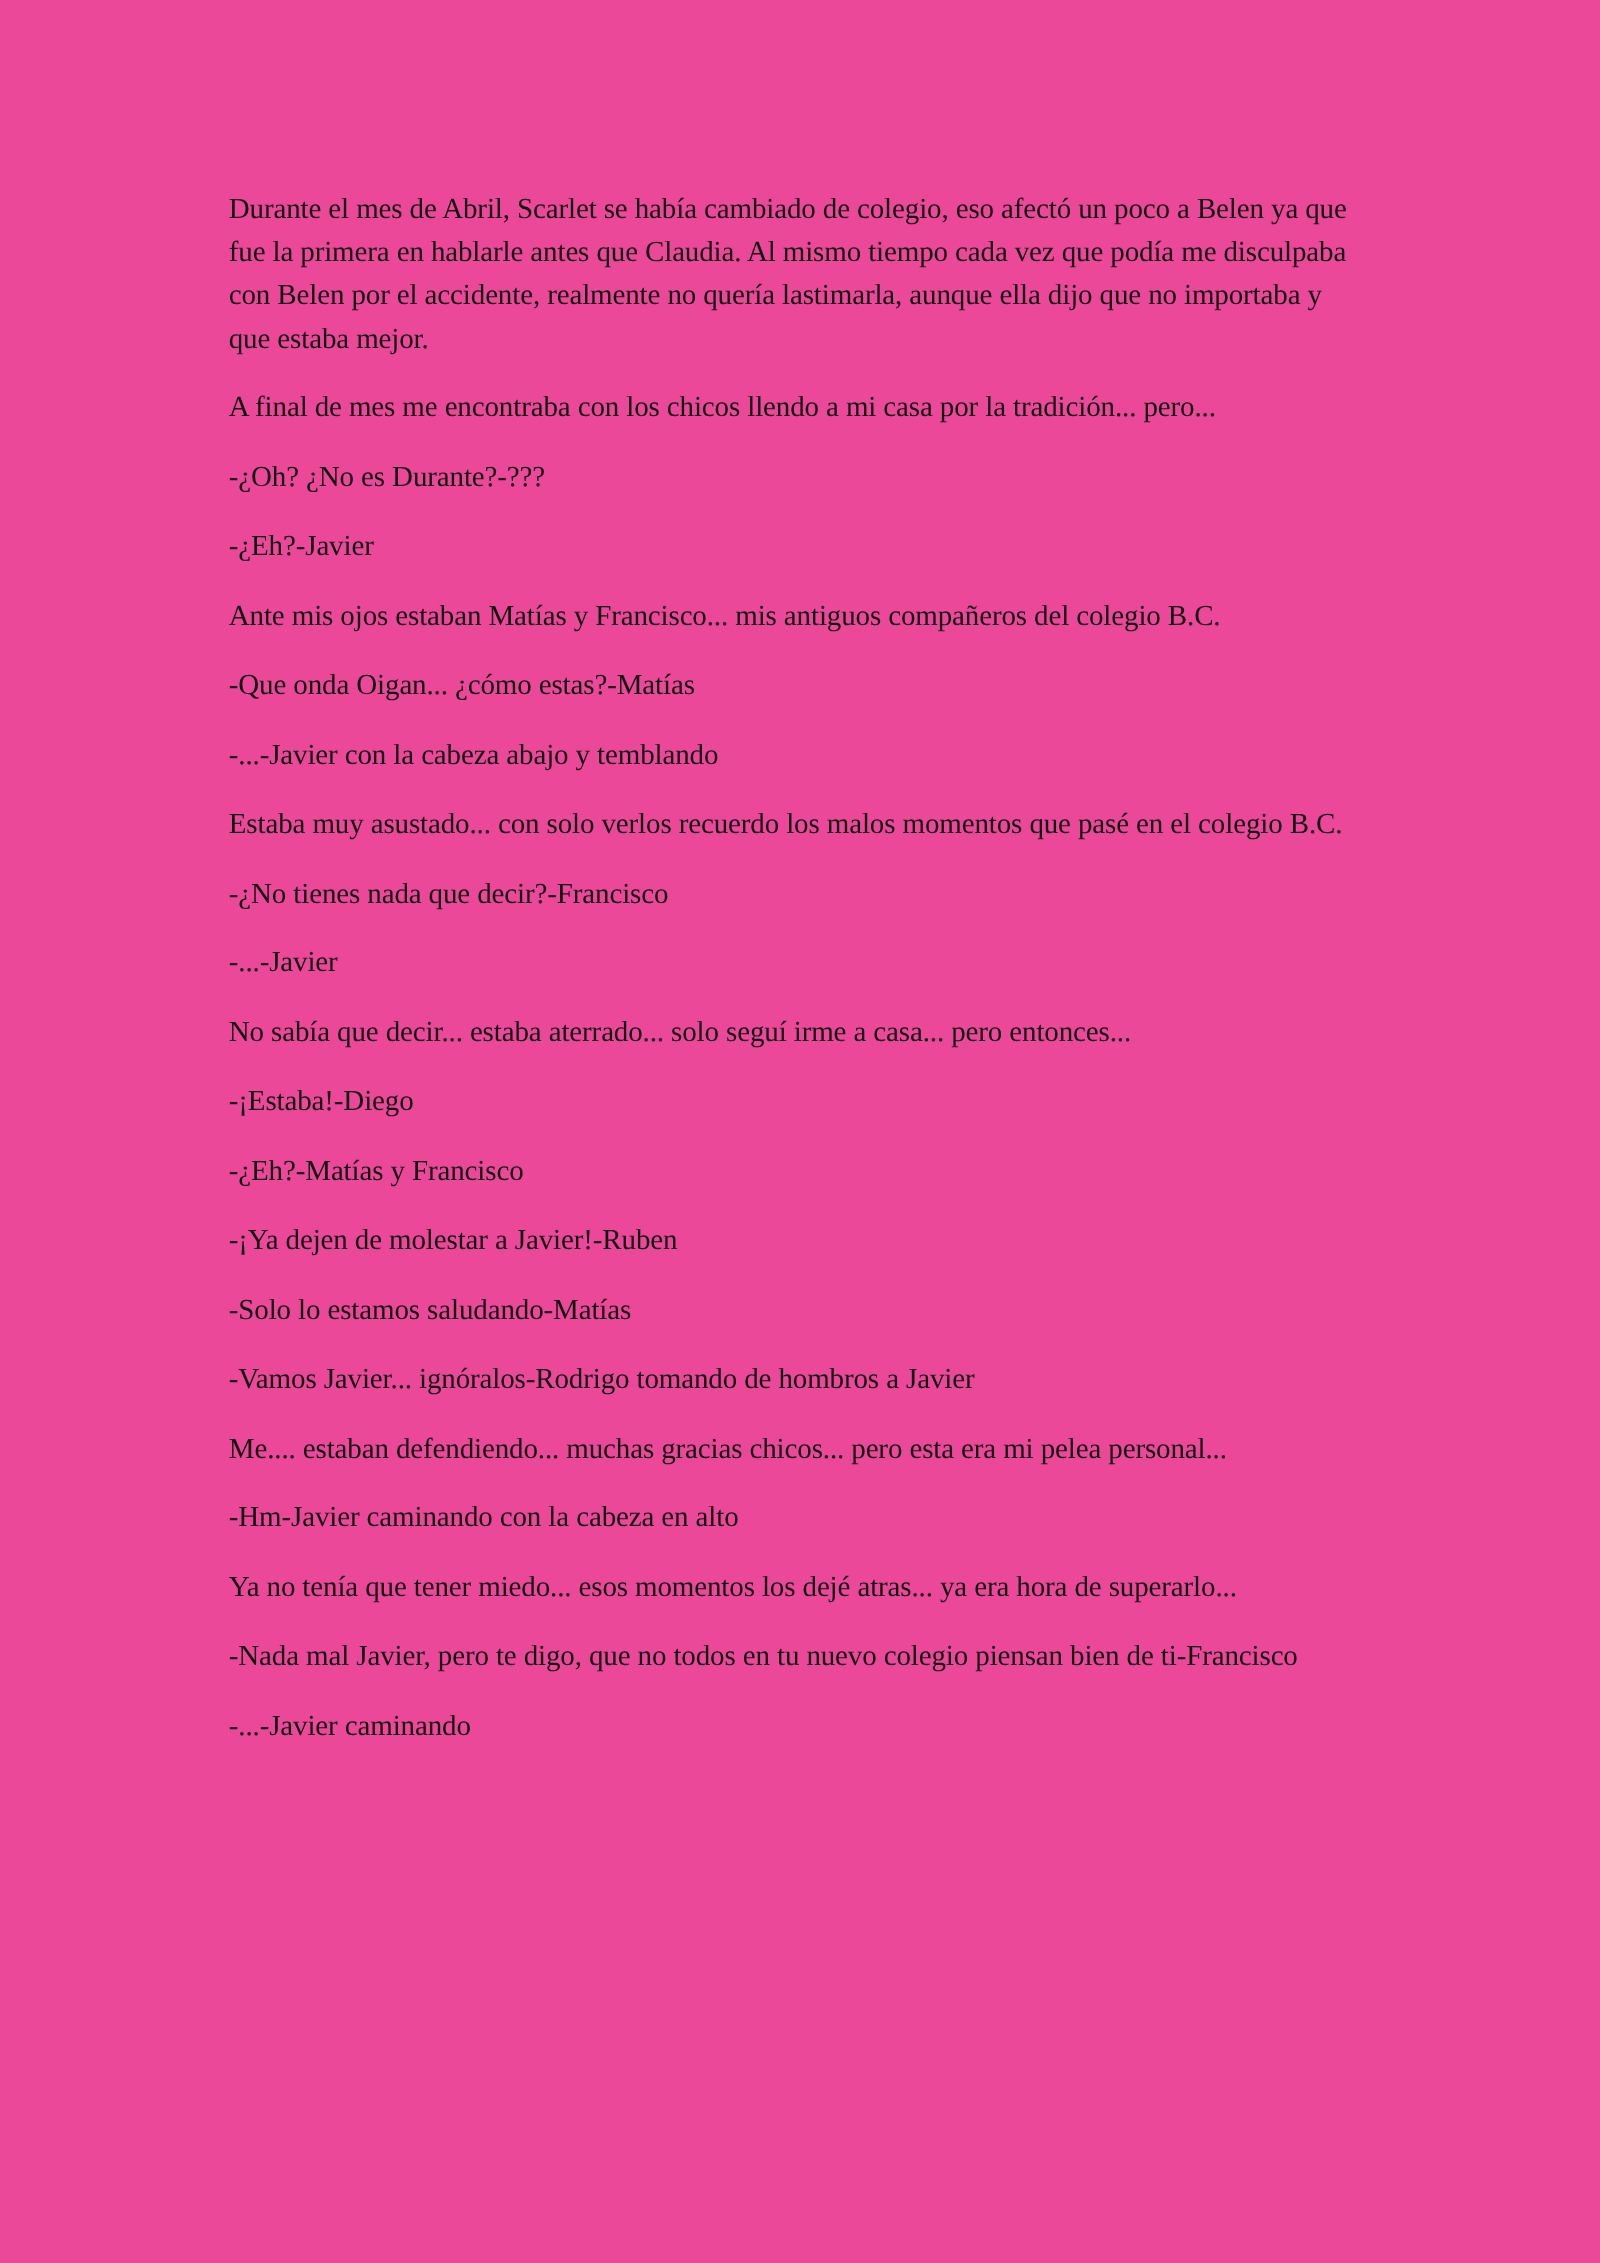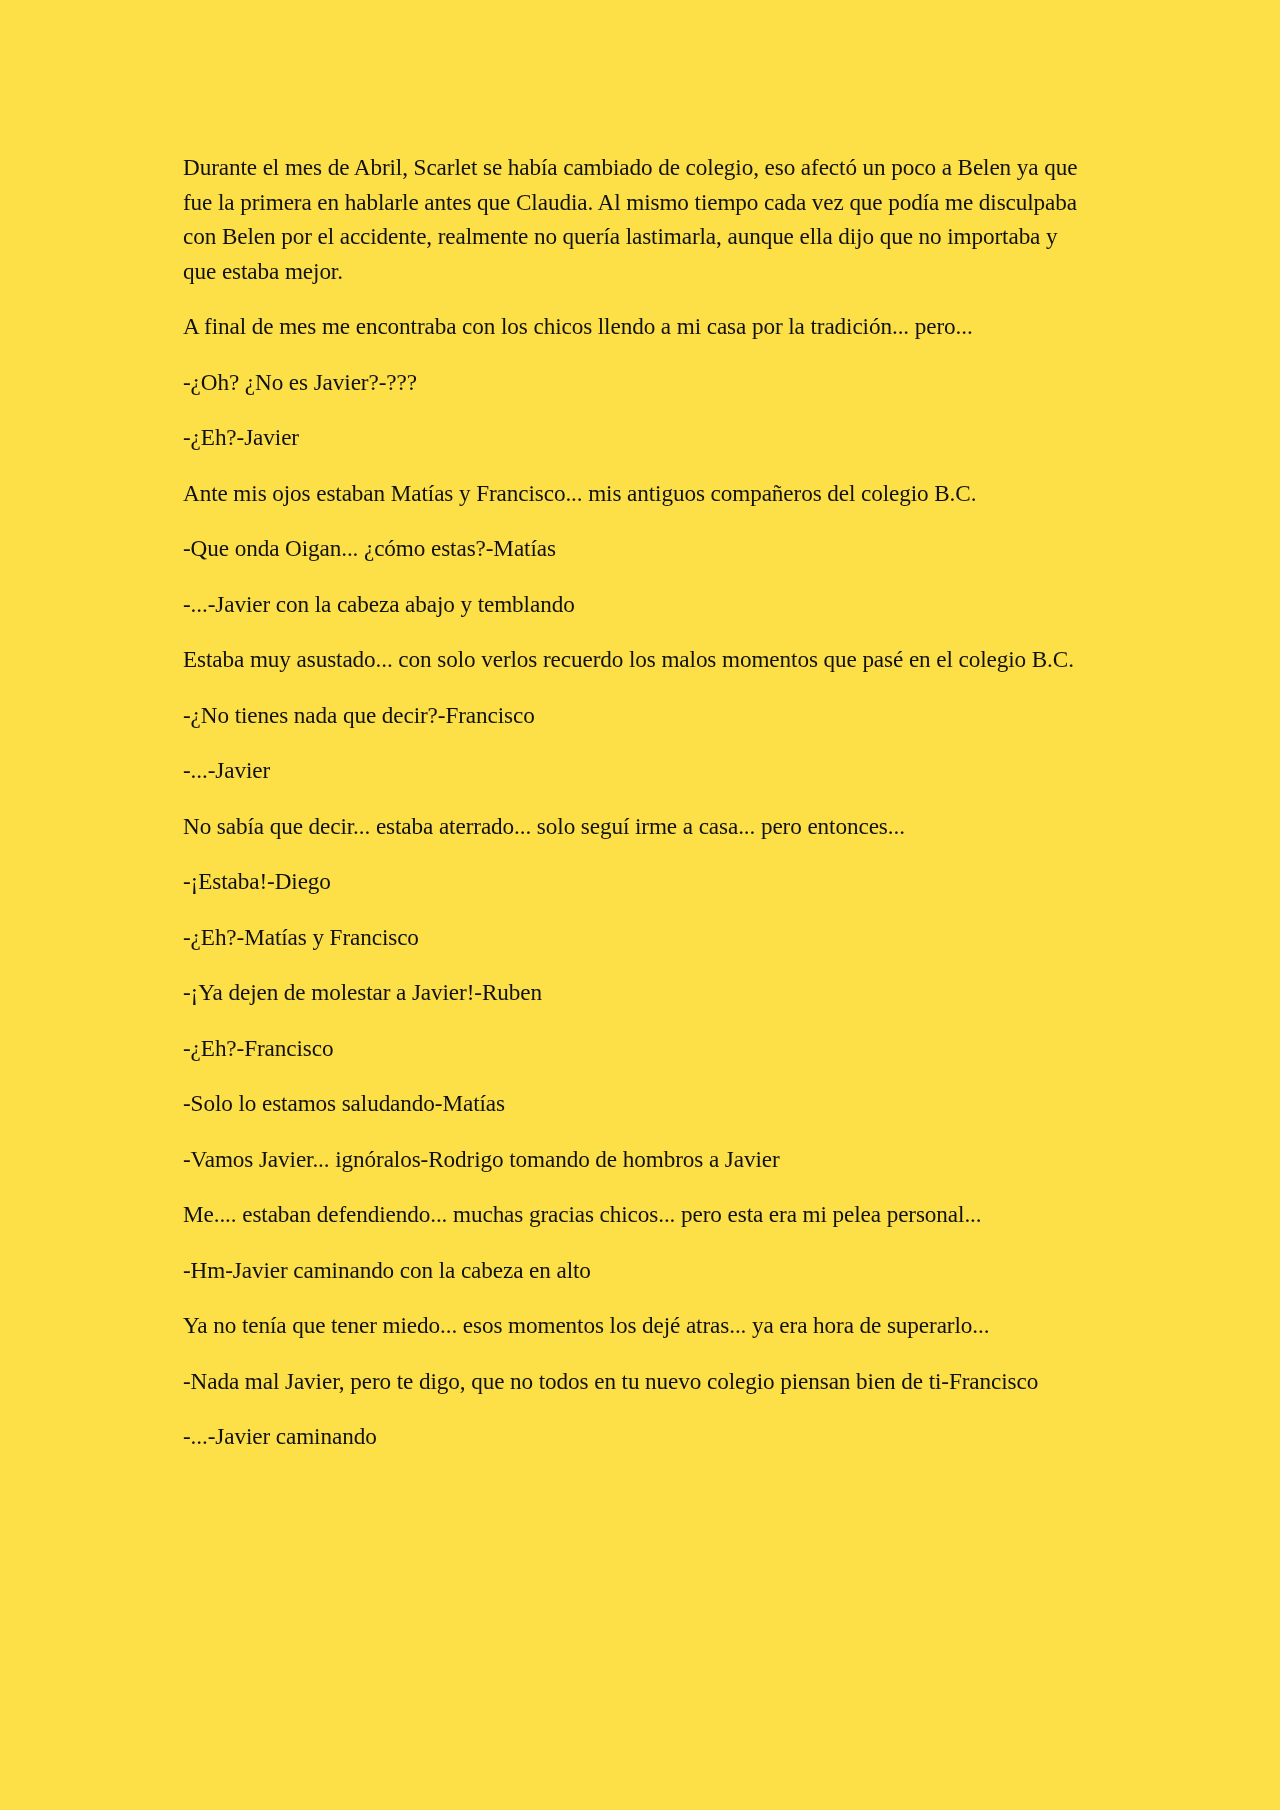--- a/index.html
+++ b/index.html
@@ -12,21 +12,21 @@
       height: 1810px;
       position: relative;
       overflow: hidden;
     }
     .page {
       position: absolute;
       left: 0;
       top: 0;
       width: 1280px;
       height: 1810px;
-      background: #fde047;
+      background: #ec4899;
     }
     .content {
       position: absolute;
       left: 183px;
       top: 150px;
       width: 910px;
       font-family: "Liberation Serif", "DejaVu Serif", serif;
       font-size: 23.2px;
       line-height: 34.5px;
       color: #111111;
@@ -38,33 +38,32 @@
       white-space: normal;
     }
   </style>
 </head>
 <body>
 
 <div class="page">
   <div class="content">
     <p class="para">Durante el mes de Abril, Scarlet se había cambiado de colegio, eso afectó un poco a Belen ya que fue la primera en hablarle antes que Claudia. Al mismo tiempo cada vez que podía me disculpaba con Belen por el accidente, realmente no quería lastimarla, aunque ella dijo que no importaba y que estaba mejor.</p>
     <p class="para">A final de mes me encontraba con los chicos llendo a mi casa por la tradición... pero...</p>
-    <p class="para">-¿Oh? ¿No es Javier?-???</p>
+    <p class="para">-¿Oh? ¿No es Durante?-???</p>
     <p class="para">-¿Eh?-Javier</p>
     <p class="para">Ante mis ojos estaban Matías y Francisco... mis antiguos compañeros del colegio B.C.</p>
     <p class="para">-Que onda Oigan... ¿cómo estas?-Matías</p>
     <p class="para">-...-Javier con la cabeza abajo y temblando</p>
     <p class="para">Estaba muy asustado... con solo verlos recuerdo los malos momentos que pasé en el colegio B.C.</p>
     <p class="para">-¿No tienes nada que decir?-Francisco</p>
     <p class="para">-...-Javier</p>
     <p class="para">No sabía que decir... estaba aterrado... solo seguí irme a casa... pero entonces...</p>
     <p class="para">-¡Estaba!-Diego</p>
     <p class="para">-¿Eh?-Matías y Francisco</p>
     <p class="para">-¡Ya dejen de molestar a Javier!-Ruben</p>
-    <p class="para">-¿Eh?-Francisco</p>
     <p class="para">-Solo lo estamos saludando-Matías</p>
     <p class="para">-Vamos Javier... ignóralos-Rodrigo tomando de hombros a Javier</p>
     <p class="para">Me.... estaban defendiendo... muchas gracias chicos... pero esta era mi pelea personal...</p>
     <p class="para">-Hm-Javier caminando con la cabeza en alto</p>
     <p class="para">Ya no tenía que tener miedo... esos momentos los dejé atras... ya era hora de superarlo...</p>
     <p class="para">-Nada mal Javier, pero te digo, que no todos en tu nuevo colegio piensan bien de ti-Francisco</p>
     <p class="para">-...-Javier caminando</p>
   </div>
 </div>
 

